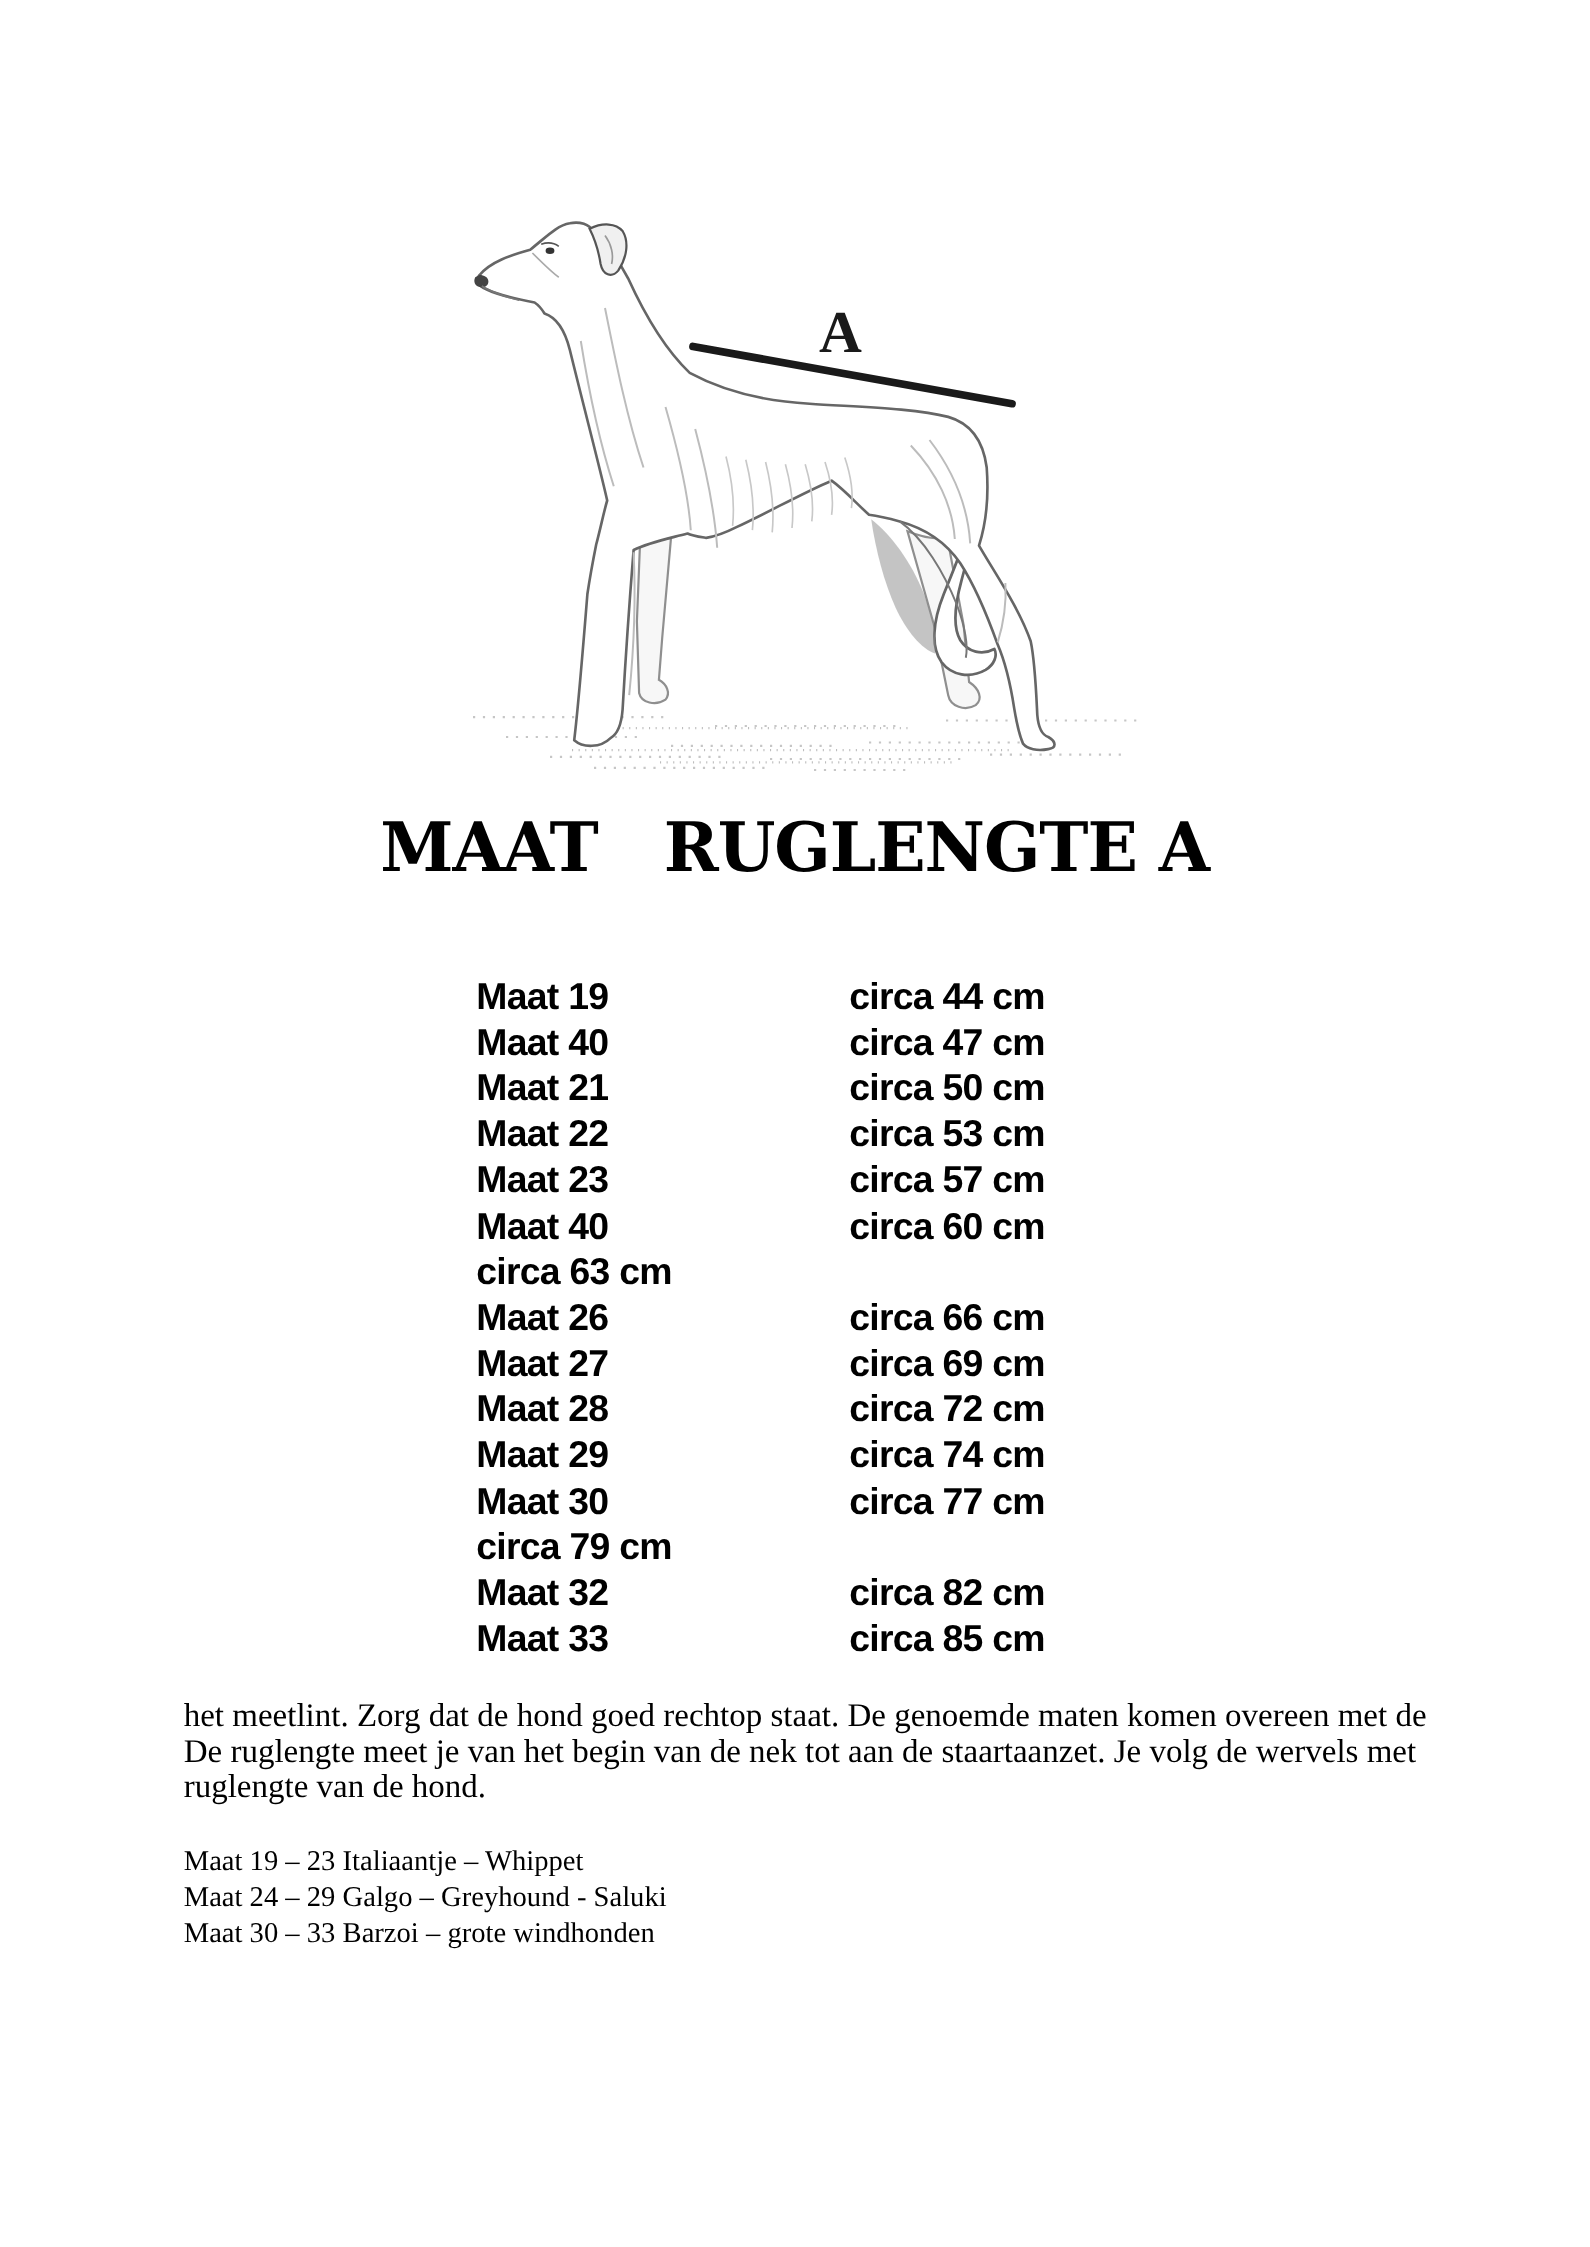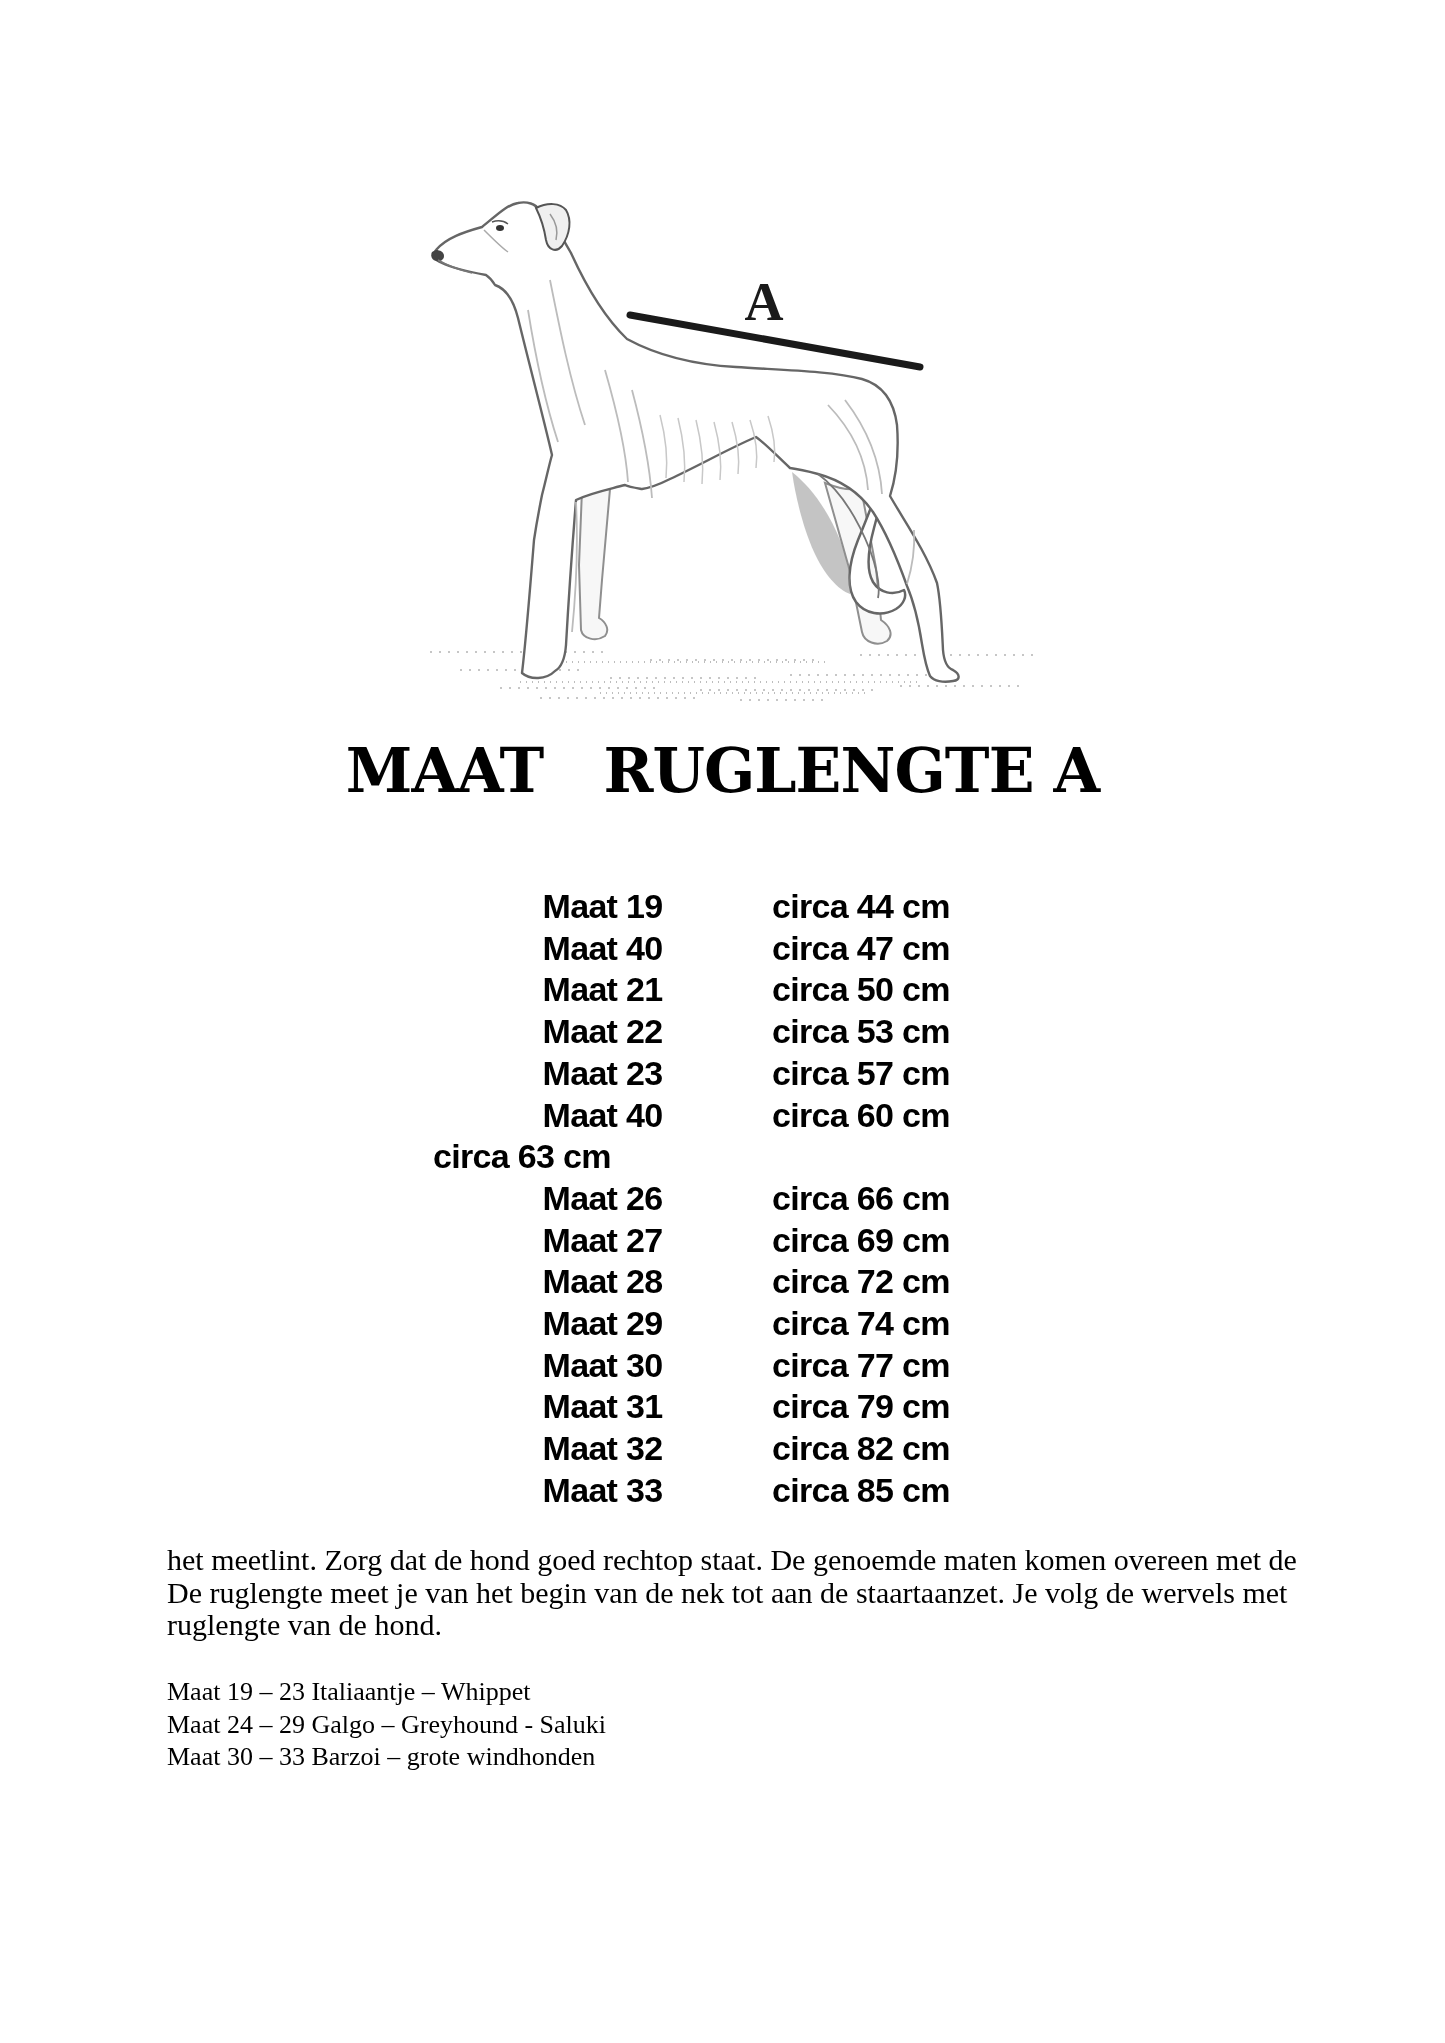--- a/index.html
+++ b/index.html
@@ -30,21 +30,21 @@
   }
   
   .size-table{
     position:absolute;left:433px;top:886px;
     font-family:"Liberation Sans", sans-serif;
     font-weight:700;
     font-size:34px;line-height:41.7px;
     letter-spacing:-0.02em;
   }
   .size-row{display:flex;}
-  .size-label{width:339px;text-align:center;}
+  .size-label{width:339px;}
   .size-value{}
   
   .description{
     position:absolute;left:167px;top:1544px;width:1200px;
     font-size:30px;line-height:32.6px;
     white-space:nowrap;
   }
   
   .breed-ranges{
     position:absolute;left:167px;top:1676px;width:1200px;
@@ -221,21 +221,20 @@
     <span class="size-label">Maat 29</span>
     <span class="size-value">circa 74 cm</span>
   </div>
 
   <div class="size-row">
     <span class="size-label">Maat 30</span>
     <span class="size-value">circa 77 cm</span>
   </div>
 
   <div class="size-row">
-    <span class="size-label">Maat 31</span>
     <span class="size-value">circa 79 cm</span>
   </div>
 
   <div class="size-row">
     <span class="size-label">Maat 32</span>
     <span class="size-value">circa 82 cm</span>
   </div>
 
   <div class="size-row">
     <span class="size-label">Maat 33</span>

